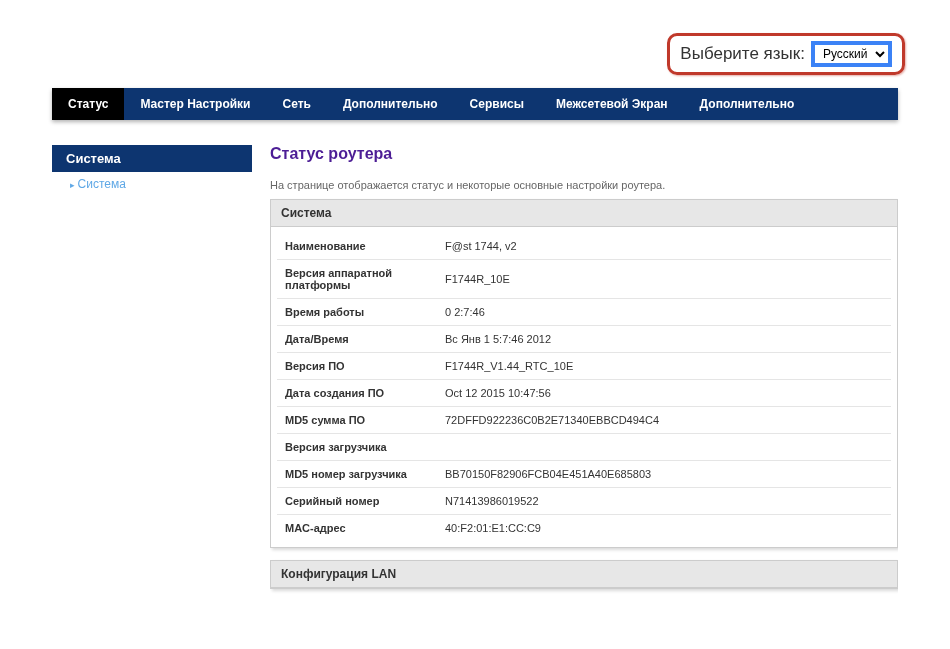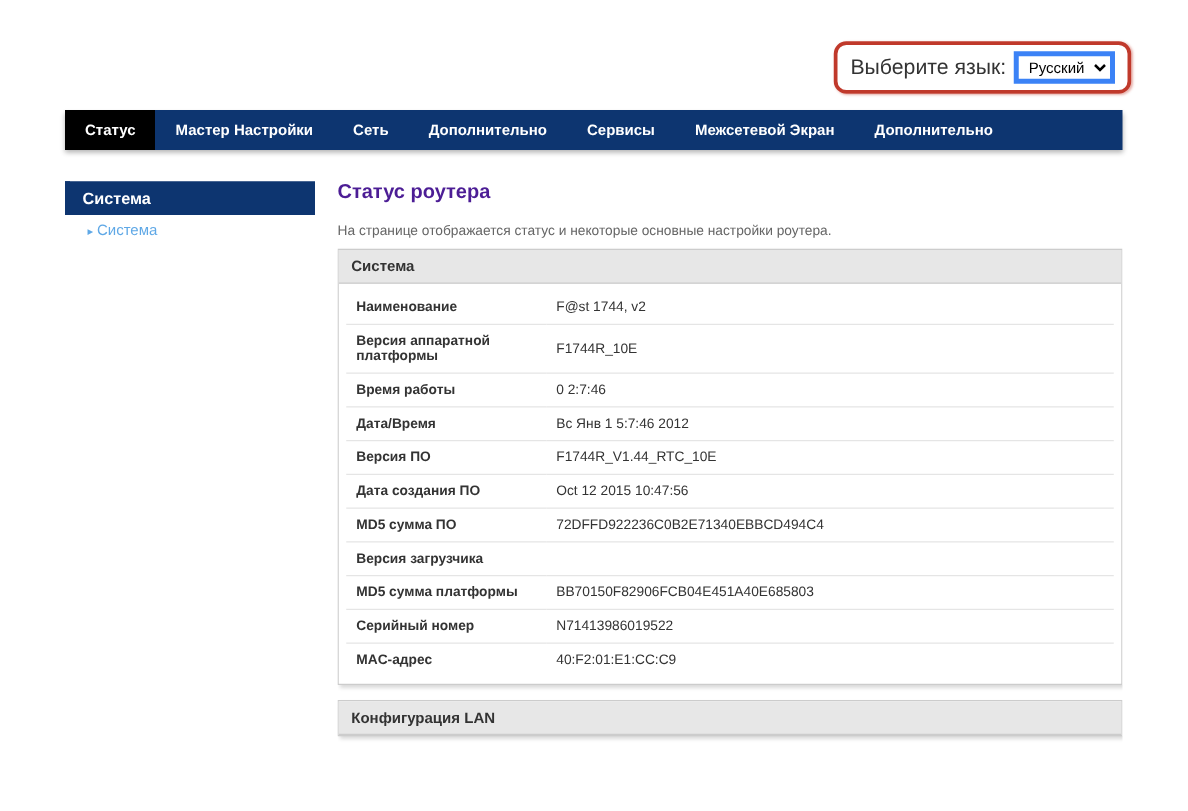--- a/index.html
+++ b/index.html
@@ -200,21 +200,21 @@
                 </tr>
             <tr>
                   <td class="k">MD5 сумма ПО</td>
                   <td>72DFFD922236C0B2E71340EBBCD494C4</td>
                 </tr>
             <tr>
                   <td class="k">Версия загрузчика</td>
                   <td></td>
                 </tr>
             <tr>
-                  <td class="k">MD5 сумма платформы</td>
+                  <td class="k">MD5 номер загрузчика</td>
                   <td>BB70150F82906FCB04E451A40E685803</td>
                 </tr>
             <tr>
                   <td class="k">Серийный номер</td>
                   <td>N71413986019522</td>
                 </tr>
             <tr>
                   <td class="k">MAC-адрес</td>
                   <td>40:F2:01:E1:CC:C9</td>
                 </tr>

